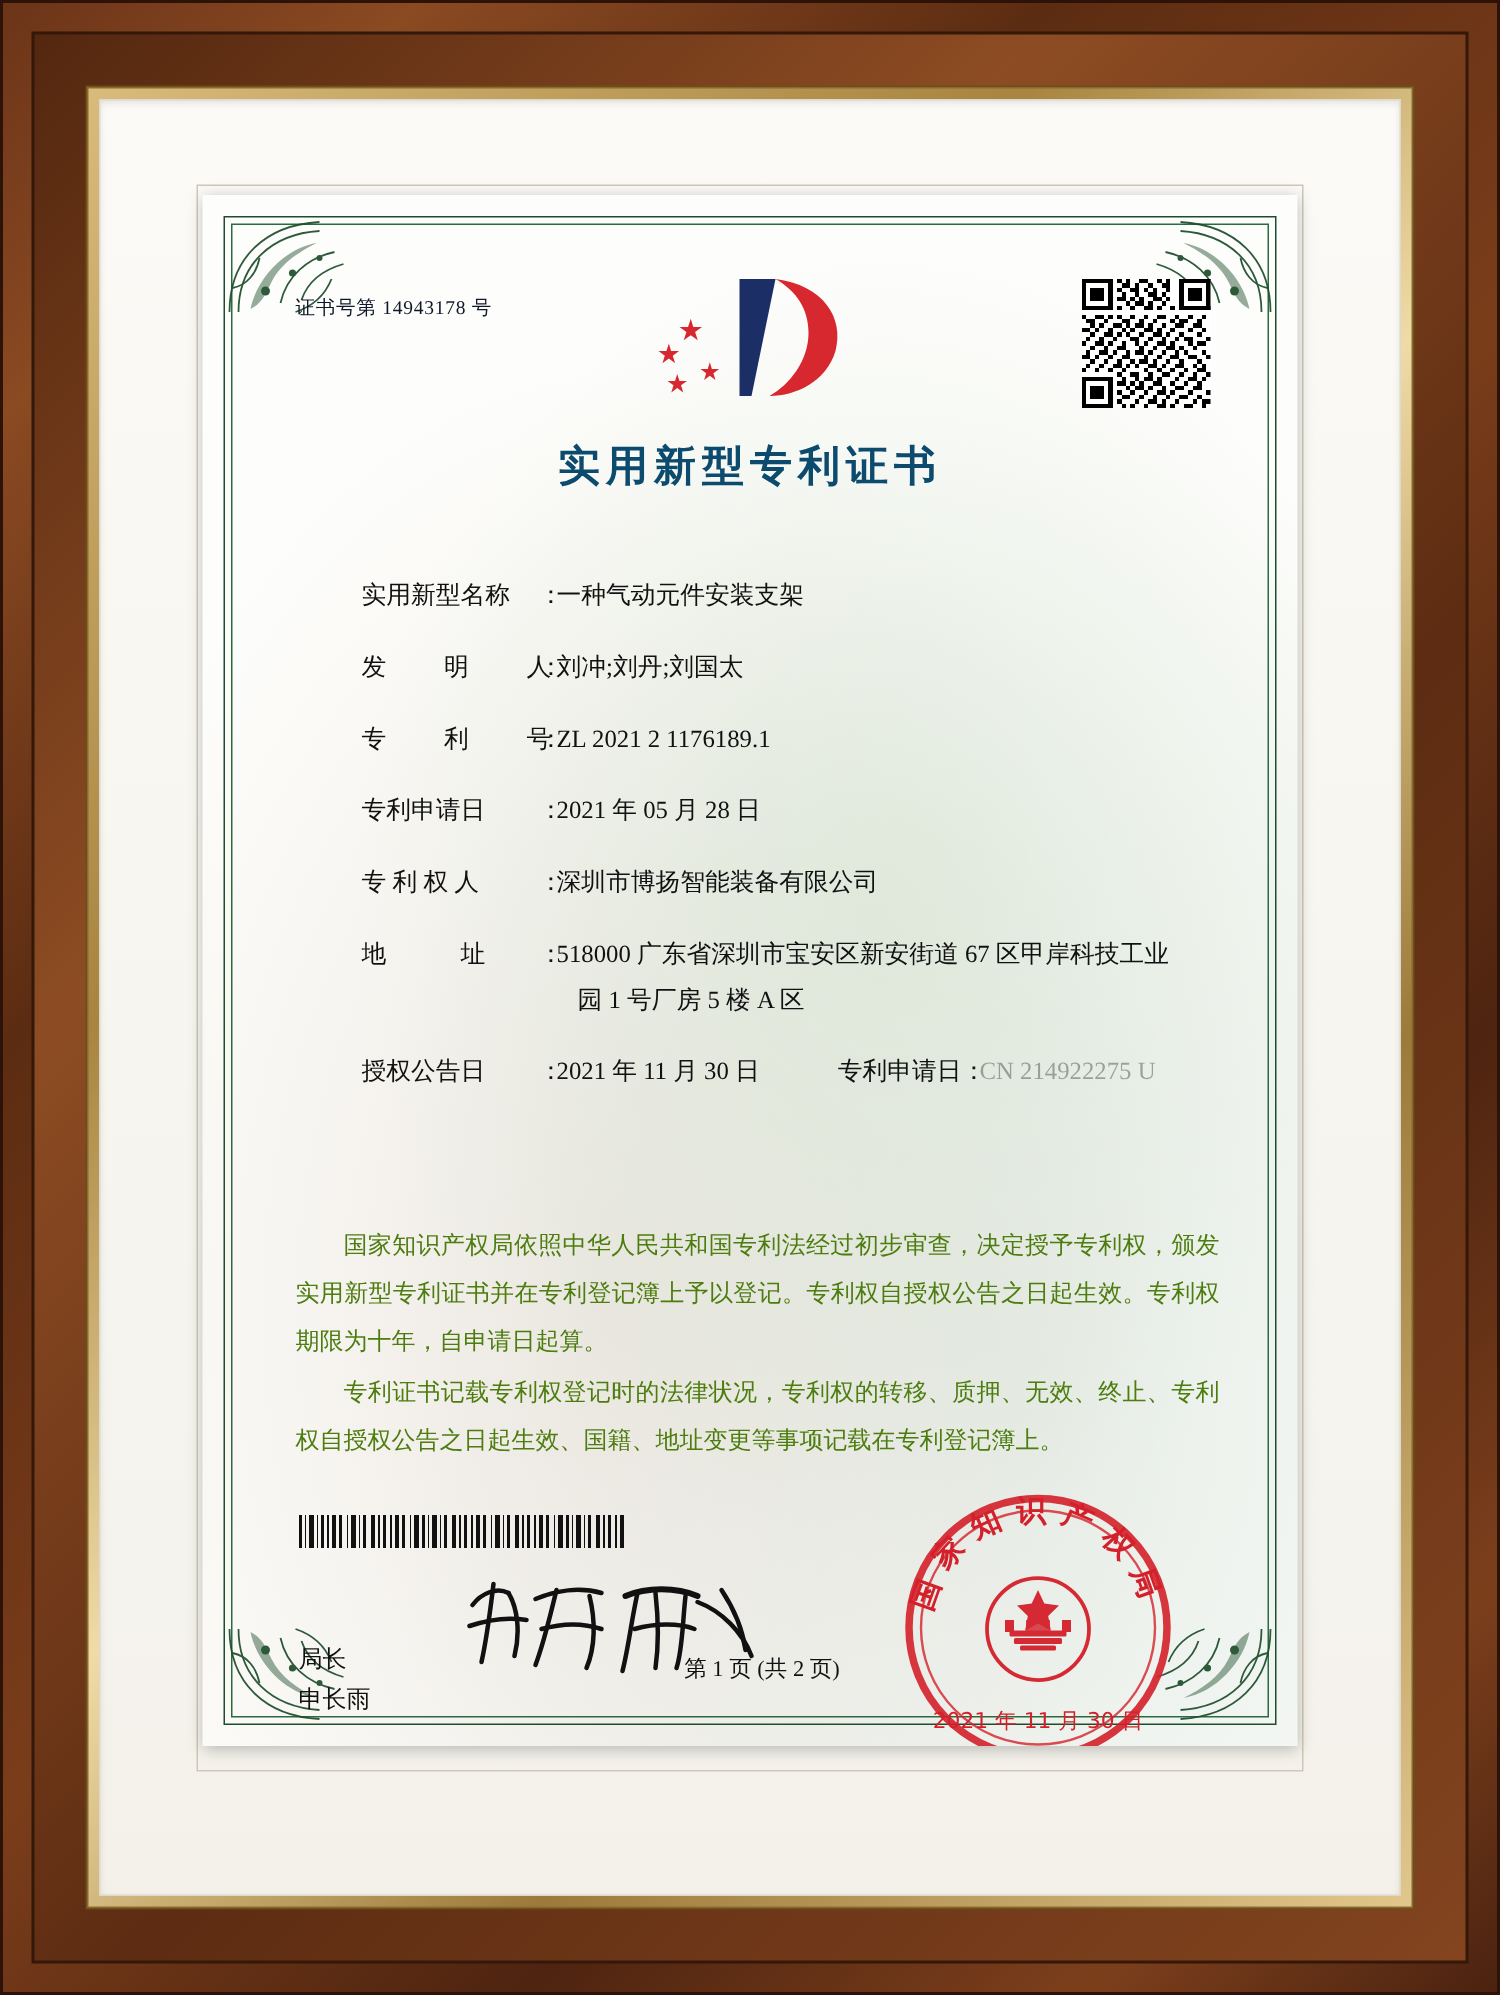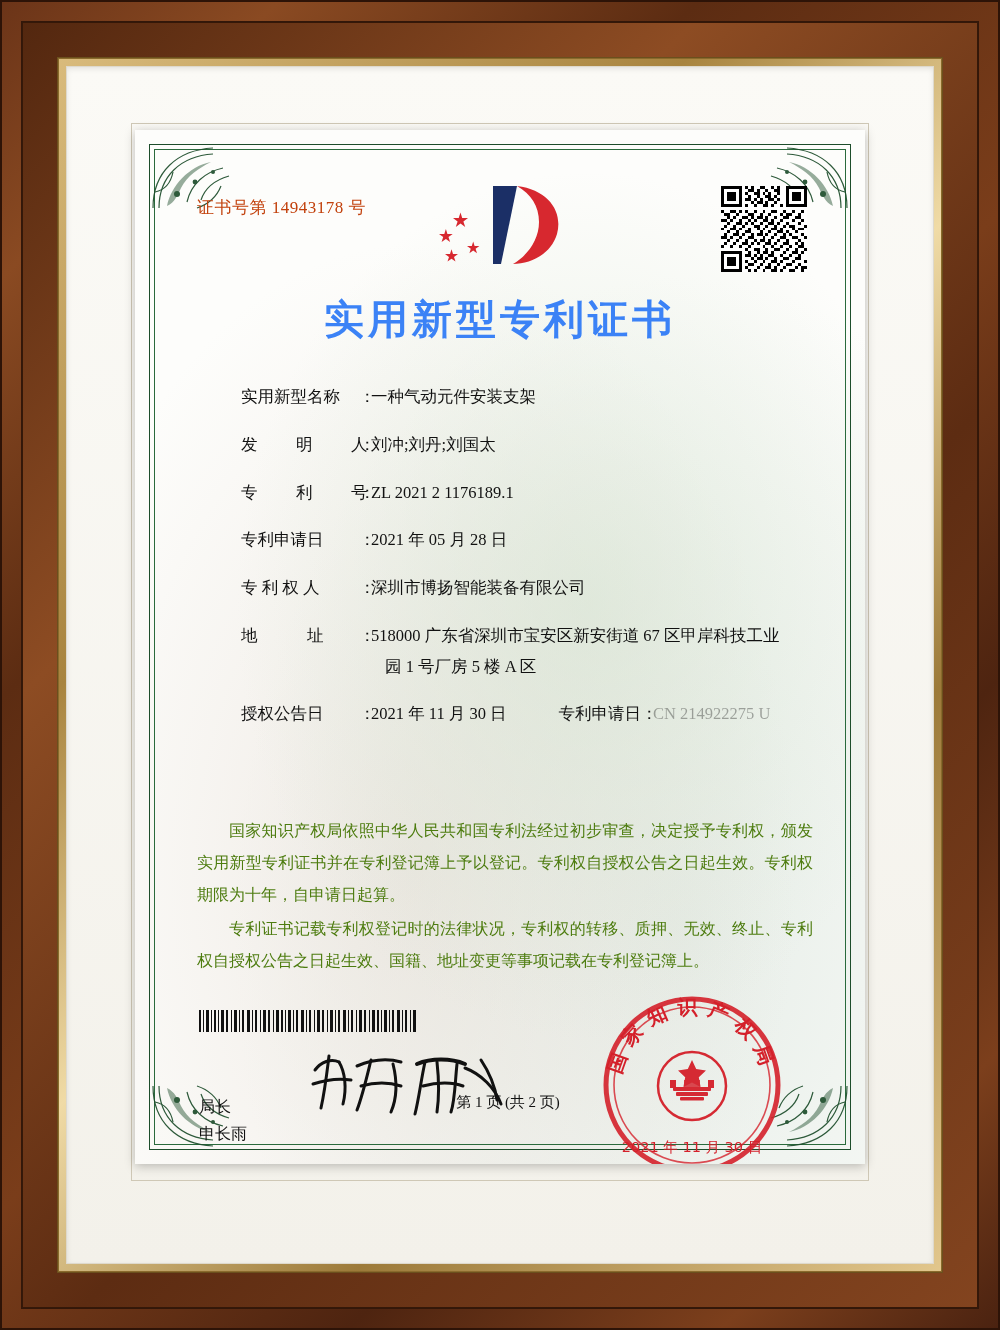--- a/index.html
+++ b/index.html
@@ -59,51 +59,51 @@
     content:"";position:absolute;left:4px;top:4px;right:4px;bottom:4px;
     border:0.8px solid #2a6a3c;
   }
   .corner{position:absolute;width:110px;height:72px;pointer-events:none;opacity:.92;}
   .corner.tl{left:12px;top:12px;}
   .corner.tr{right:12px;top:12px;transform:scaleX(-1);}
   .corner.bl{left:12px;bottom:12px;transform:scaleY(-1);}
   .corner.br{right:12px;bottom:12px;transform:scale(-1,-1);}
 
   .cert-no{
-    font-size:17px;color:#c2410c;letter-spacing:.5px;
+    font-size:13px;color:#0f172a;letter-spacing:.5px;
     font-family:"Liberation Serif", serif;
     position:absolute;left:62px;top:66px;
   }
   
   .logo{position:absolute;left:296px;top:48px;width:150px;height:92px;}
   
   .qr{position:absolute;right:58px;top:56px;width:86px;height:86px;background:#fff;}
   .title{
     position:absolute;top:162px;left:0;right:0;text-align:center;
-    font-size:40px;font-weight:bold;letter-spacing:4px;color:#3b82f6;
+    font-size:28px;font-weight:bold;letter-spacing:4px;color:#0c4a6e;
     font-family:"DejaVu Sans", sans-serif;
   }
   .fields{position:absolute;left:62px;right:50px;top:255px;font-size:16.5px;color:#111;margin-left:44px;}
   .row{display:flex;align-items:flex-start;margin-bottom:23px;line-height:1.5;}
   .lbl{width:118px;flex:none;letter-spacing:0px;white-space:nowrap;}
   .lbl.sp{letter-spacing:11px;}
   .colon{width:12px;flex:none;}
   .val{flex:1;}
   .val .line2{display:block;margin-top:6px;margin-left:14px;}
   .row.two{justify-content:flex-start;}
   .pub-right{margin-left:52px;display:flex;}
   .paras{position:absolute;left:62px;right:52px;top:calc(255px + 430px);font-size:16px;line-height:2.0;color:#4d7c0f;text-align:justify;}
   .paras p{margin:0 0 2px 0;text-indent:2em;}
   .barcode{position:absolute;left:64px;top:880px;width:218px;height:22px;}
   .sig-block{position:absolute;left:64px;top:963px;font-size:16px;line-height:1.7;color:#111;}
   .handwriting{
     position:absolute;left:170px;top:916px;width:210px;height:76px;
   }
   .seal{position:absolute;right:78px;top:860px;width:190px;height:190px;}
-  .pagefoot{position:absolute;left:0;right:0;bottom:52px;text-align:center;font-size:15px;color:#111;padding-left:16px;}
+  .pagefoot{position:absolute;left:0;right:0;bottom:42px;text-align:center;font-size:15px;color:#111;padding-left:16px;}
   .faint{opacity:.35;}
 </style>
 </head>
 <body>
 
 <div class="frame-outer">
   <div class="frame-bevel"></div>
   <div class="frame-gold"></div>
   <div class="mat">
     <div class="mat-inner"></div>

